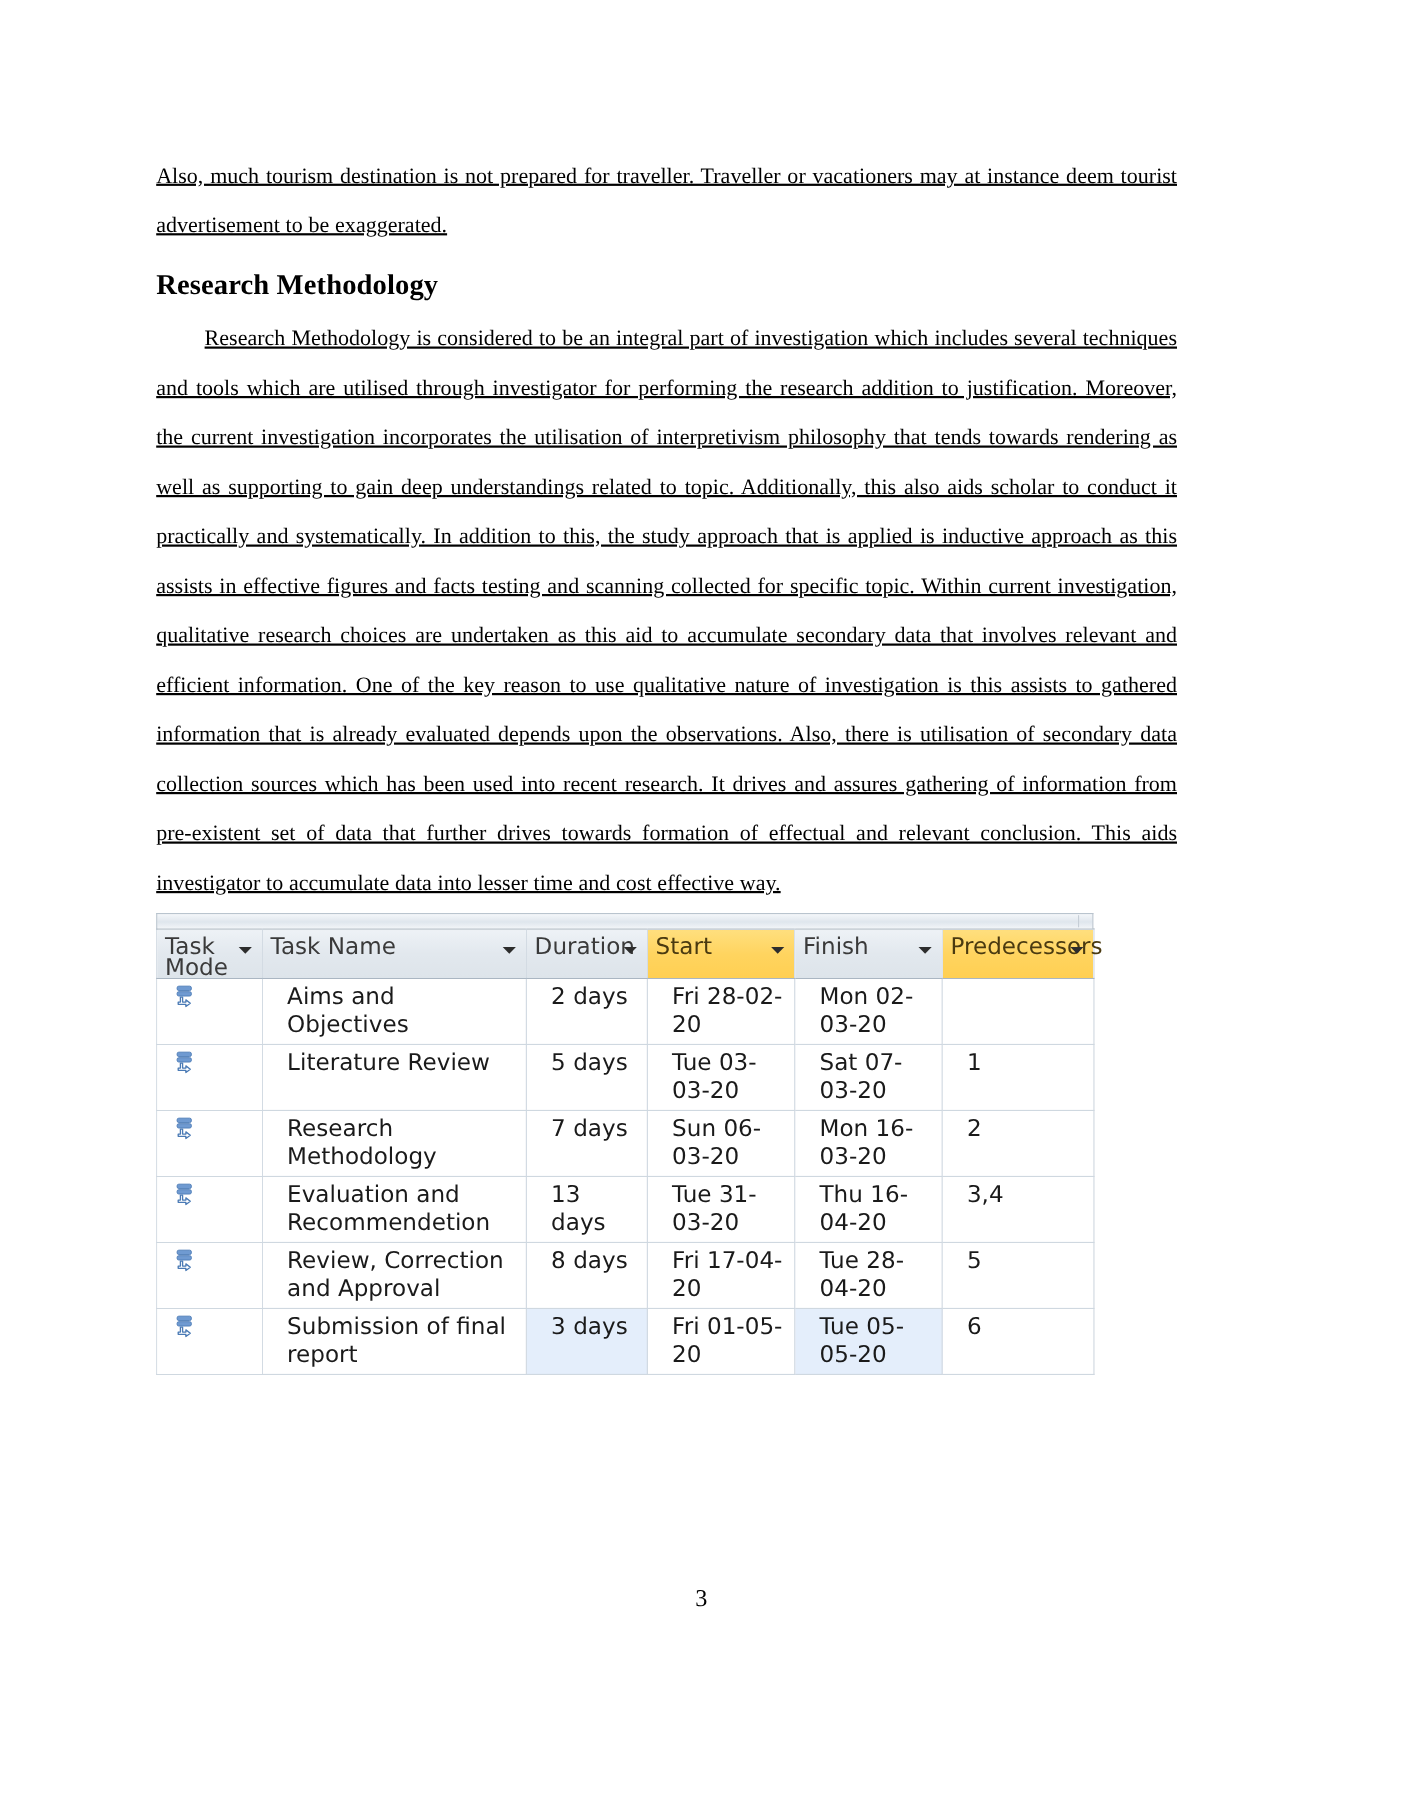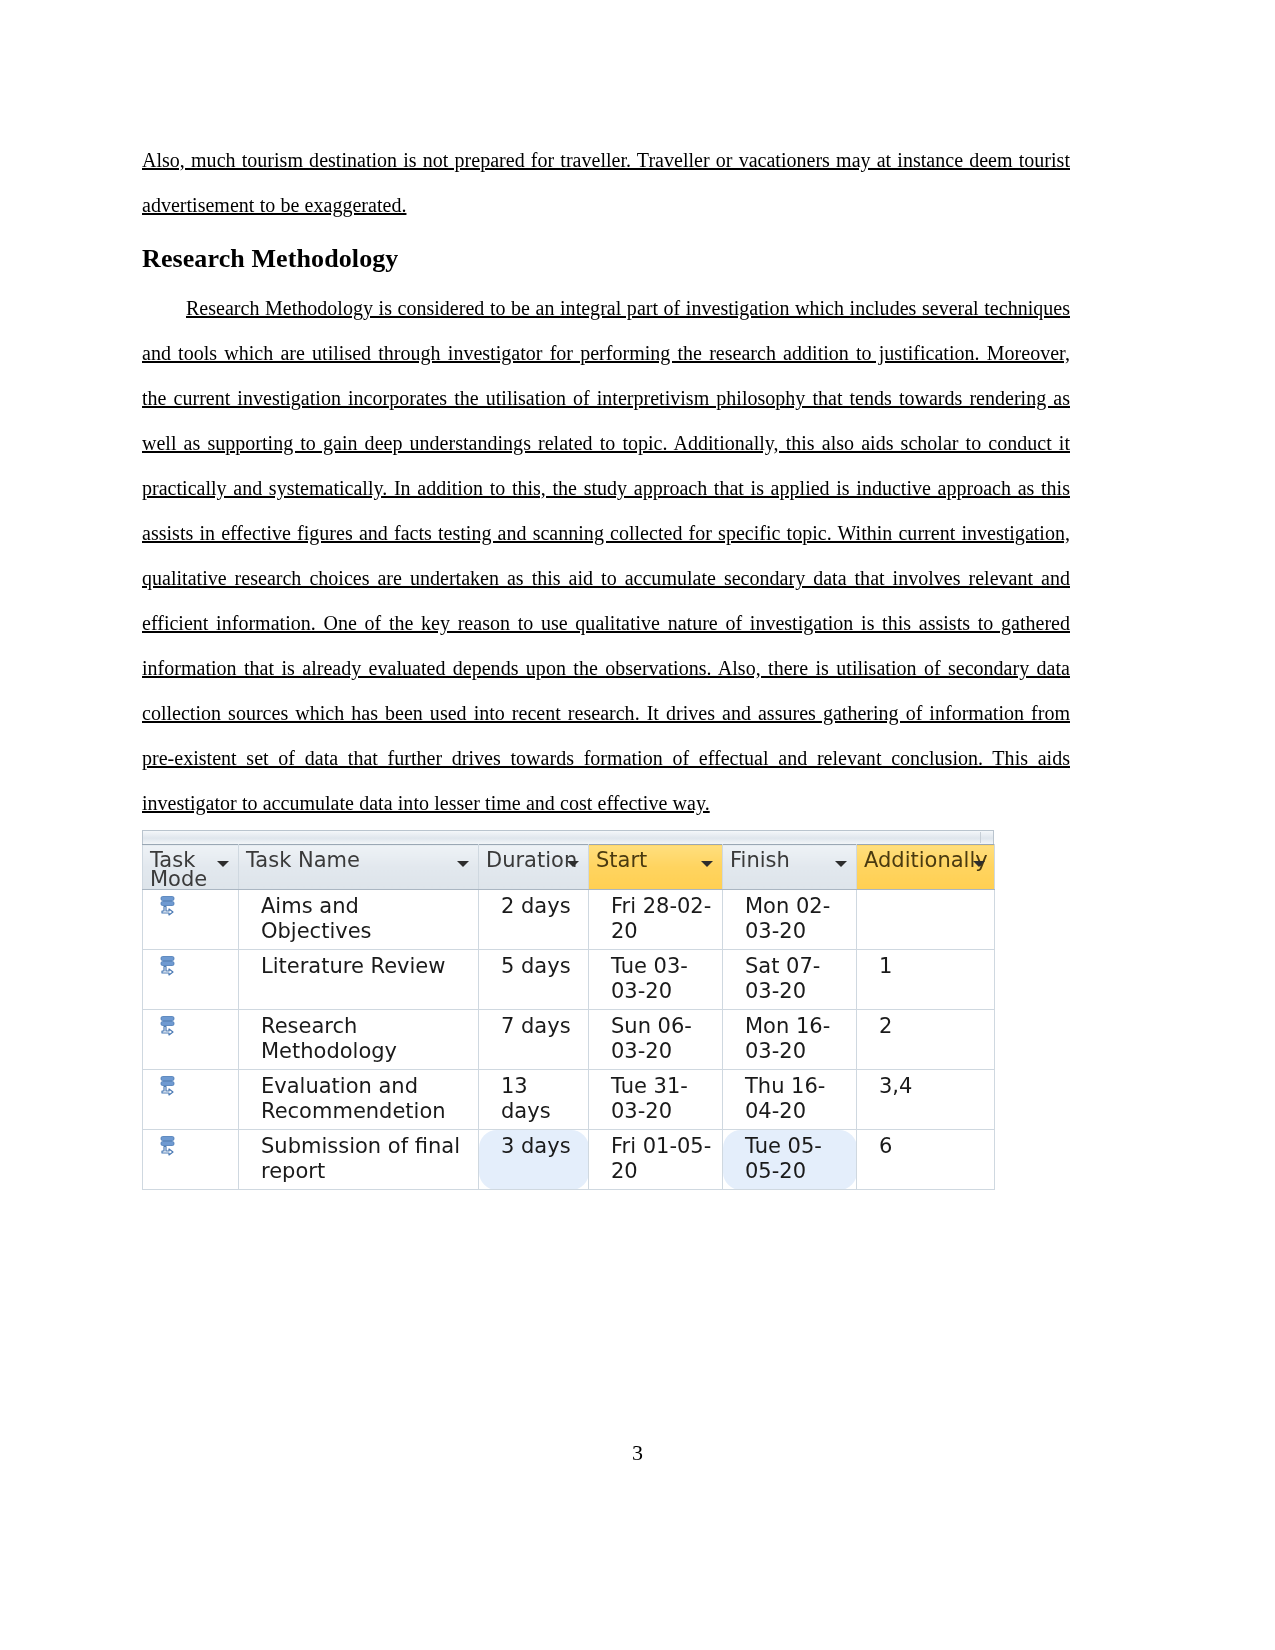--- a/index.html
+++ b/index.html
@@ -120,21 +120,20 @@
     border-top: 6px solid #2d2d2d;
   }
   table.ptable tbody td {
     height: 30px;
     padding: 4px 7px 5px 22px;
     line-height: 25px;
     background: #ffffff;
   }
   table.ptable tbody td.sel {
     background: #e4eefb;
-    border-radius: 18px;
   }
   td.c-mode {
     padding: 0;
     position: relative;
     background: #ffffff;
   }
   .mode-icon {
     position: absolute;
     left: 14px;
     top: 4px;
@@ -198,21 +197,21 @@
             </th>
             <th class="hl">
               <span class="hlabel">Start</span>
               <span class="sort-caret"></span>
             </th>
             <th>
               <span class="hlabel">Finish</span>
               <span class="sort-caret"></span>
             </th>
             <th class="hl">
-              <span class="hlabel">Additionally</span>
+              <span class="hlabel">Predecessors</span>
               <span class="sort-caret"></span>
             </th>
           </tr>
         </thead>
         <tbody id="task-rows">
             <tr>
               <td class="c-mode">
                 <svg class="mode-icon" viewBox="0 0 26 26">
                   <rect x="4" y="2.5" width="13" height="4" rx="1.6" fill="#6f9ad1" stroke="#4a7ab5" stroke-width="0.8"></rect>
                   <rect x="4" y="7.5" width="13" height="4" rx="1.6" fill="#6f9ad1" stroke="#4a7ab5" stroke-width="0.8"></rect>
@@ -268,20 +267,34 @@
               <td class="c-pred">3,4</td>
             </tr>
             <tr>
               <td class="c-mode">
                 <svg class="mode-icon" viewBox="0 0 26 26">
                   <rect x="4" y="2.5" width="13" height="4" rx="1.6" fill="#6f9ad1" stroke="#4a7ab5" stroke-width="0.8"></rect>
                   <rect x="4" y="7.5" width="13" height="4" rx="1.6" fill="#6f9ad1" stroke="#4a7ab5" stroke-width="0.8"></rect>
                   <path d="M7 12.5 L7 17 L5 17 L5 19 L12 19 L12 21 L16 18 L12 15 L12 17 L9 17 L9 12.5 Z" fill="none" stroke="#4a7ab5" stroke-width="1.2" stroke-linejoin="round"></path>
                 </svg>
               </td>
+              <td class="c-name">Review, Correction and Approval</td>
+              <td class="c-dur">8 days</td>
+              <td class="c-start">Fri 17-04-20</td>
+              <td class="c-fin">Tue 28-04-20</td>
+              <td class="c-pred">5</td>
+            </tr>
+            <tr>
+              <td class="c-mode">
+                <svg class="mode-icon" viewBox="0 0 26 26">
+                  <rect x="4" y="2.5" width="13" height="4" rx="1.6" fill="#6f9ad1" stroke="#4a7ab5" stroke-width="0.8"></rect>
+                  <rect x="4" y="7.5" width="13" height="4" rx="1.6" fill="#6f9ad1" stroke="#4a7ab5" stroke-width="0.8"></rect>
+                  <path d="M7 12.5 L7 17 L5 17 L5 19 L12 19 L12 21 L16 18 L12 15 L12 17 L9 17 L9 12.5 Z" fill="none" stroke="#4a7ab5" stroke-width="1.2" stroke-linejoin="round"></path>
+                </svg>
+              </td>
               <td class="c-name">Submission of final report</td>
               <td class="c-dur sel">3 days</td>
               <td class="c-start">Fri 01-05-20</td>
               <td class="c-fin sel">Tue 05-05-20</td>
               <td class="c-pred">6</td>
             </tr>
           </tbody>
       </table>
     </div>
 

